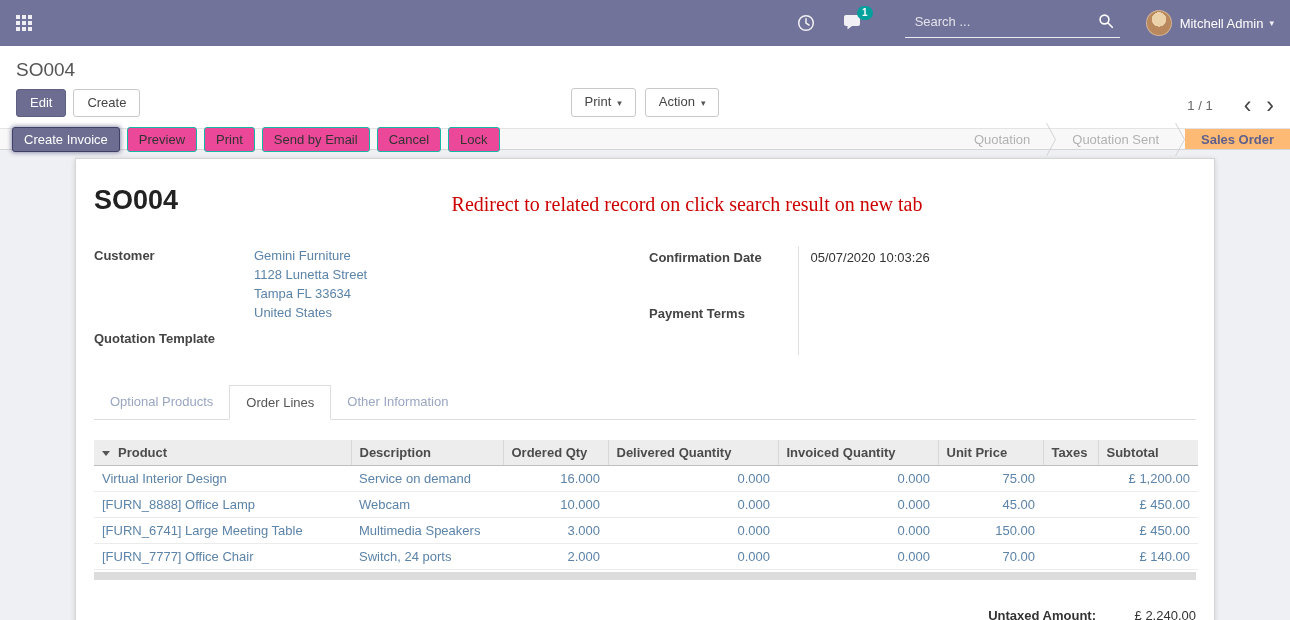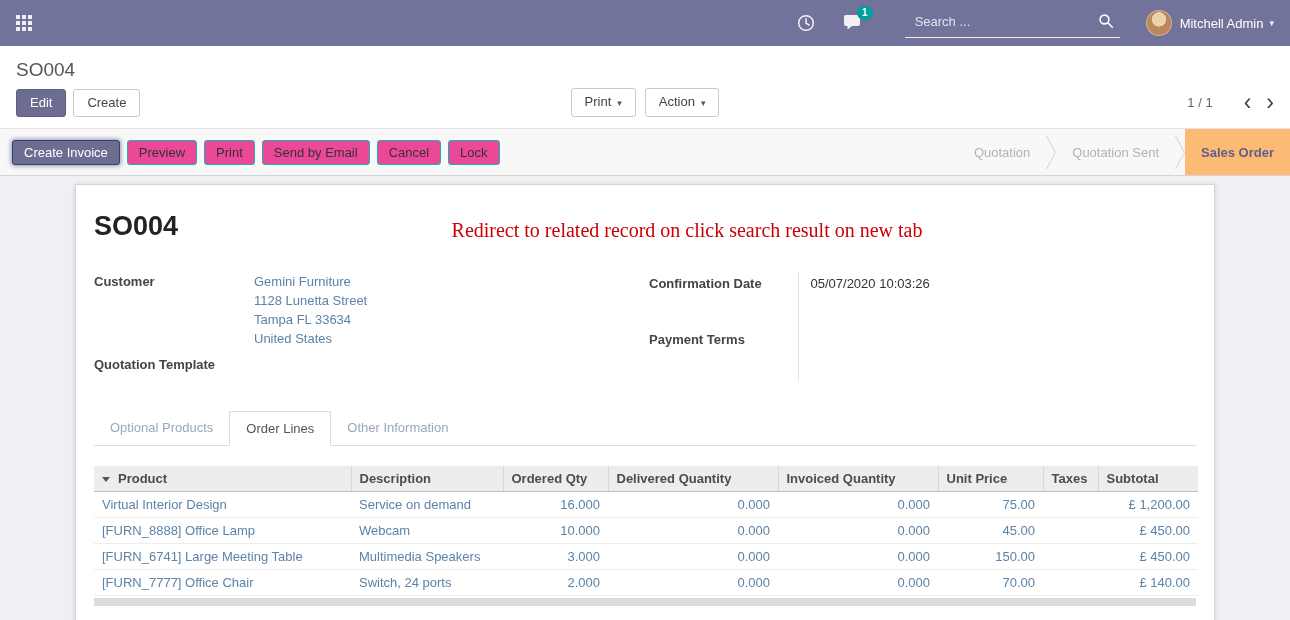--- a/index.html
+++ b/index.html
@@ -37,38 +37,38 @@
   .avatar {
     width: 26px; height: 26px; border-radius: 50%;
     background: radial-gradient(circle at 50% 35%, #ecd2ab 0 36%, #b9895d 37% 100%);
     margin-right: 8px; border: 1px solid rgba(255,255,255,.35);
   }
   .nav-caret { font-size: 9px; margin-left: 6px; color: rgba(255,255,255,.9); }
 
   
   .breadcrumb-row { padding: 13px 16px 3px; }
   .breadcrumb { font-size: 19px; color: #555; }
-  .cp { display: flex; align-items: center; padding: 4px 16px 11px; }
+  .cp { display: flex; align-items: flex-end; padding: 4px 16px 11px; }
   .cp-left, .cp-right { flex: 1; display: flex; align-items: center; }
   .cp-left { justify-content: flex-start; gap: 7px; }
   .cp-center { display: flex; gap: 9px; }
   .cp-right { justify-content: flex-end; }
   .btn {
     font-family: inherit; font-size: 13px; padding: 5px 13px;
     border-radius: 3px; border: 1px solid #c9c9c9; background: #fff;
     color: #444; cursor: pointer; line-height: 16px;
   }
   .btn.primary { background: #6c6d91; border-color: #5e5f83; color: #fff; }
   .dd-caret { font-size: 9px; margin-left: 6px; color: #555; }
   .pager-text { color: #666; margin-right: 16px; }
   .pager-btn { font-size: 23px; color: #444; margin-left: 15px; cursor: pointer; line-height: 1; user-select: none; }
 
   
   .statusbar {
-    display: flex; align-items: stretch; height: 48px;
+    display: flex; align-items: stretch; height: 22px;
     background: #f8f8f9; border-top: 1px solid #e3e3e3; border-bottom: 1px solid #d5d5d5;
     padding-left: 12px;
   }
   .sb-buttons { display: flex; align-items: center; gap: 7px; }
   .sb-btn {
     font-family: inherit; font-size: 13px; padding: 4px 11px;
     border-radius: 3px; border: 1px solid #14b8a6; background: #ec4899;
     color: #333; cursor: pointer;
   }
   .sb-btn.primary-focused {

